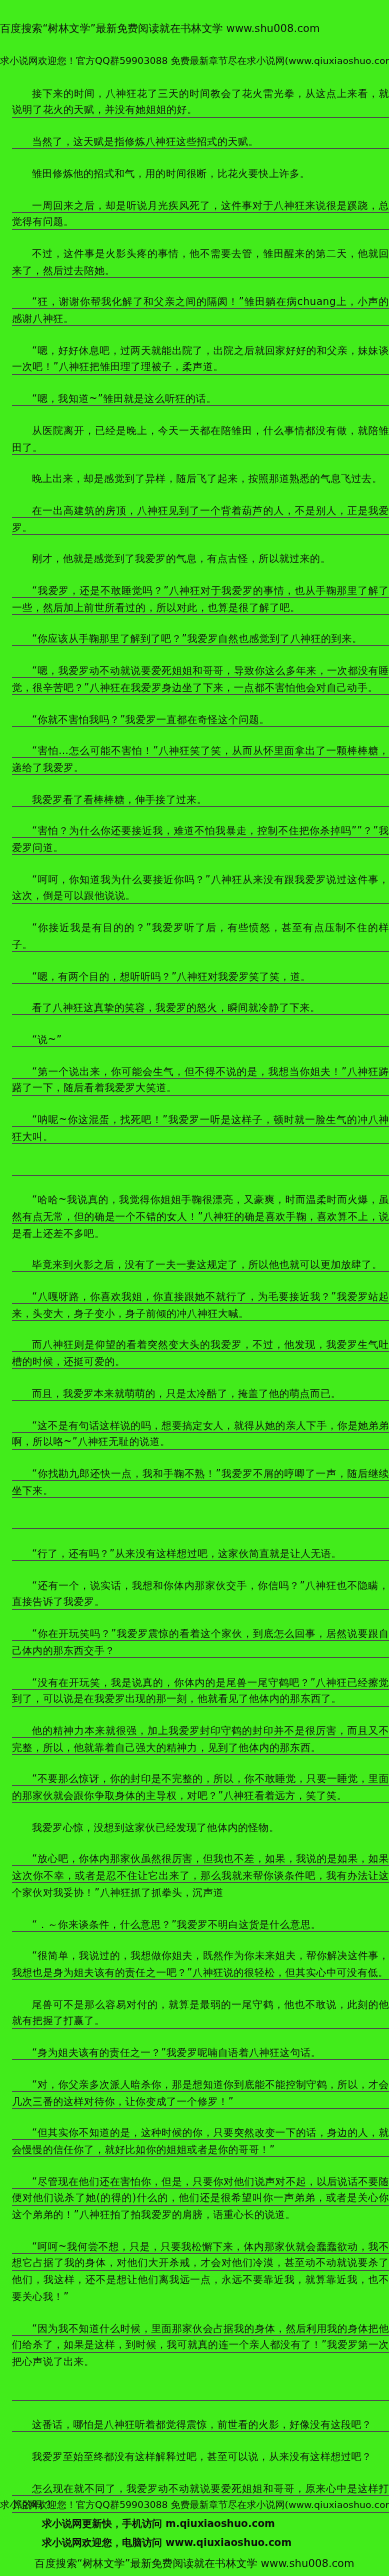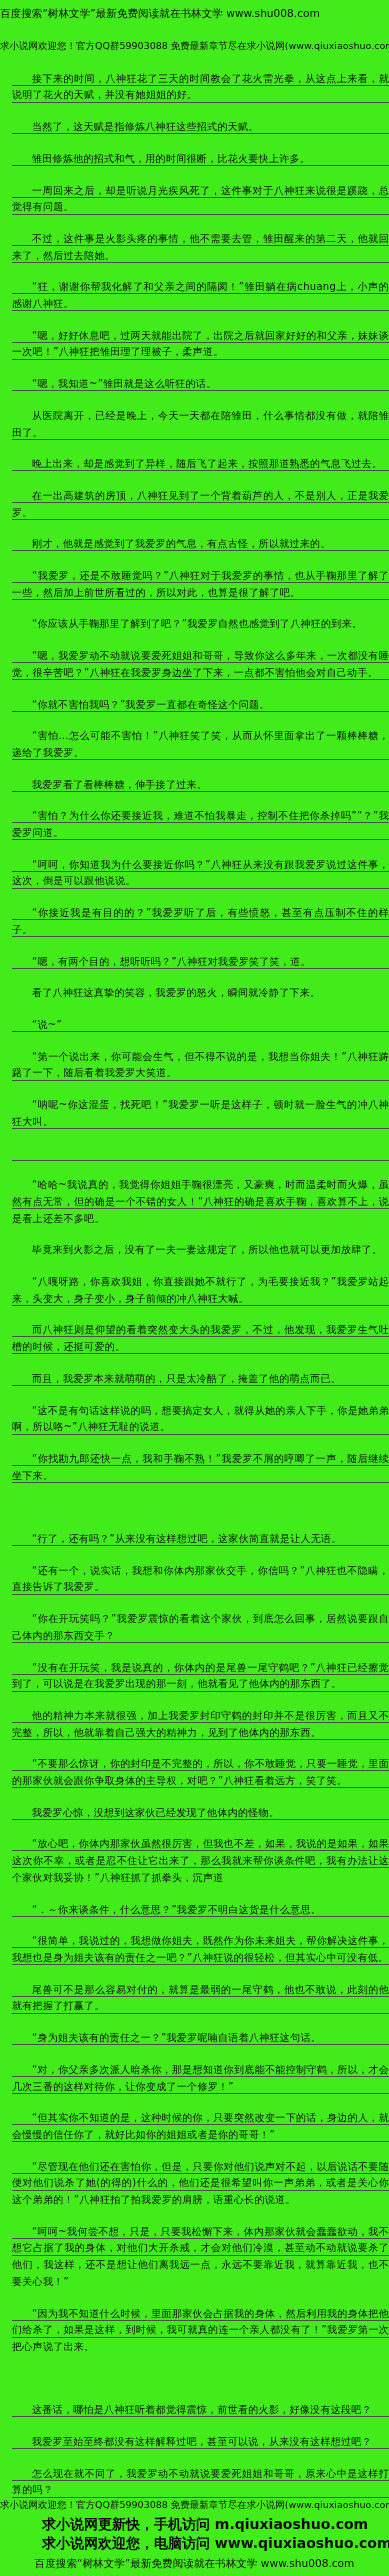--- a/index.html
+++ b/index.html
@@ -10,21 +10,21 @@
     color: #0d0d0d;
     font-family: "DejaVu Sans", "Liberation Sans", sans-serif;
     position: relative;
     overflow: hidden;
   }
   .page {
     width: 316px;
     height: 2576px;
     position: relative;
     box-sizing: border-box;
-    padding-top: 5px;
+    padding-top: 20px;
   }
   .hdr1 {
     font-size: 10.6px;
     line-height: 16.7px;
     text-align: center;
     margin-bottom: 16.7px;
     white-space: nowrap;
   }
   .hdr2 {
     font-size: 9.5px;
@@ -55,21 +55,21 @@
     bottom: 0;
     width: 389px;
   }
   .f-line1 {
     font-size: 9.5px;
     line-height: 16.7px;
     margin-bottom: 2.2px;
     white-space: nowrap;
   }
   .f-line2, .f-line3 {
-    font-size: 14px;
+    font-size: 10px;
     font-weight: bold;
     line-height: 16.7px;
     padding-left: 42px;
     margin-bottom: 2.8px;
     white-space: nowrap;
   }
   .f-line4 {
     font-size: 10.6px;
     line-height: 16.7px;
     text-align: center;

